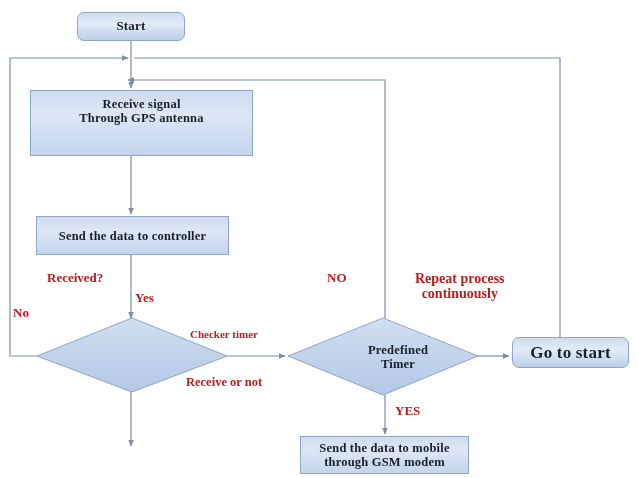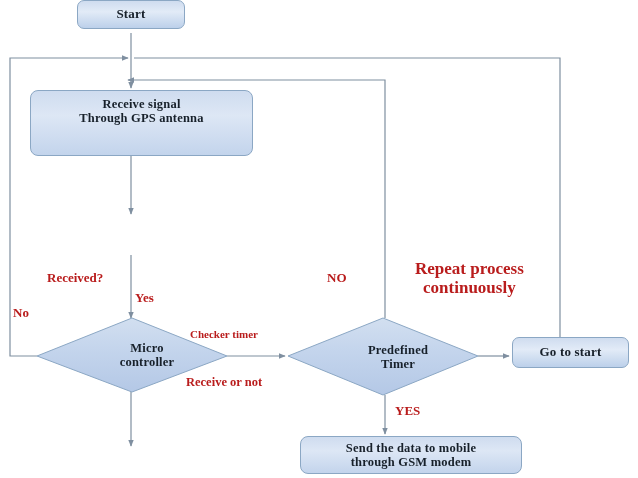--- a/index.html
+++ b/index.html
@@ -29,21 +29,20 @@
     box-sizing: border-box;
     display: flex;
     align-items: center;
     justify-content: center;
     text-align: center;
     color: #17202a;
     font-weight: bold;
     letter-spacing: 0.2px;
     line-height: 1.12;
     z-index: 3;
-    border-radius: 8px;
   }
   .proc {
     border: 1px solid #8ba7c4;
     background: linear-gradient(180deg, #cfdcef 0%, #dde7f5 38%, #c3d4ec 100%);
   }
   .term {
     border: 1px solid #8ba7c4;
     border-radius: 7px;
     background: linear-gradient(180deg, #cfdcef 0%, #e2ebf7 40%, #bcd0ea 100%);
   }
@@ -104,60 +103,59 @@
 
       <path d="M 385 395 L 385 434" marker-end="url(#arrow)"></path>
 
       <path d="M 560 337 L 560 58 L 134 58"></path>
     </g>
 
     <polygon points="132,318 227,356 132,392 37,356" fill="url(#dfill)" stroke="#8ba7c4" stroke-width="1"></polygon>
     <polygon points="383,318 478,356 383,395 288,356" fill="url(#dfill)" stroke="#8ba7c4" stroke-width="1"></polygon>
   </svg>
 
-  <div class="node term" style="left:77px; top:0; width:108px; height:29px; font-size:13px;">
+  <div class="node term" style="left:77px; top:12px; width:108px; height:29px; font-size:13px;">
     <span>Start</span>
   </div>
 
   <div class="node proc" style="left:30px; top:90px; width:223px; height:66px; font-size:12.5px; align-items:flex-start; padding-top:6px; white-space:pre-line;">
     <span>Receive signal
 Through GPS antenna</span>
   </div>
 
+  <div class="node proc" style="left:36px; top:216px; width:193px; height:39px; font-size:12.5px;">
+    <span>Send the data to controller</span>
+  </div>
 
-  <div class="node decision" style="left:37px; top:318px; width:190px; height:74px; font-size:12.5px; white-space:pre-line;">
-    <span class="dlabel" style="margin-left:30px;">Micro
-controller</span>
-  </div>
 
 
   <div class="node decision" style="left:288px; top:318px; width:190px; height:77px; font-size:12.5px; white-space:pre-line;">
     <span class="dlabel">Predefined
 Timer</span>
   </div>
 
-  <div class="node proc" style="left:300px; top:436px; width:222px; height:38px; font-size:12.5px; white-space:pre-line;justify-content:center;">
+  <div class="node proc" style="left:300px; top:436px; width:169px; height:38px; font-size:12.5px; white-space:pre-line;justify-content:center;">
     <span>Send the data to mobile
 through GSM modem</span>
   </div>
 
-  <div class="node term" style="left:512px; top:337px; width:117px; height:31px; font-size:13px;">
+  <div class="node term" style="left:512px; top:337px; width:117px; height:31px; font-size:17px;">
     <span>Go to start</span>
   </div>
 
   <div class="edge-label" style="left:47px; top:271px; font-size:13px;">Received?</div>
 
   <div class="edge-label" style="left:135px; top:291px; font-size:13px;">Yes</div>
 
   <div class="edge-label" style="left:13px; top:306px; font-size:13px;">No</div>
 
   <div class="edge-label" style="left:190px; top:328px; font-size:11px;">Checker timer</div>
 
   <div class="edge-label" style="left:186px; top:376px; font-size:12.5px;">Receive or not</div>
 
   <div class="edge-label" style="left:327px; top:271px; font-size:13px;">NO</div>
 
-  <div class="edge-label" style="left:415px; top:260px; font-size:17px;">Repeat process
+  <div class="edge-label" style="left:415px; top:271px; font-size:14px;">Repeat process
 continuously</div>
 
   <div class="edge-label" style="left:395px; top:404px; font-size:13px;">YES</div>
 
 </div>
 
 </body></html>

